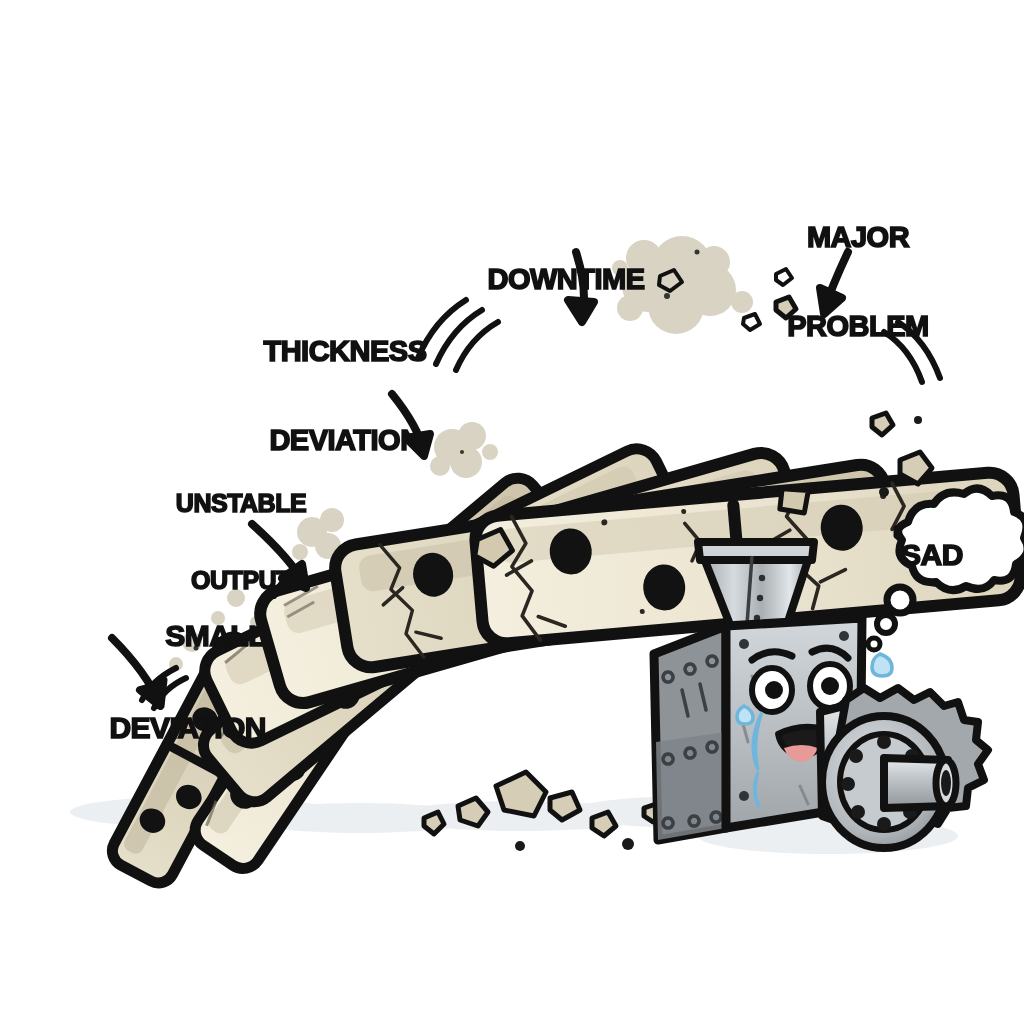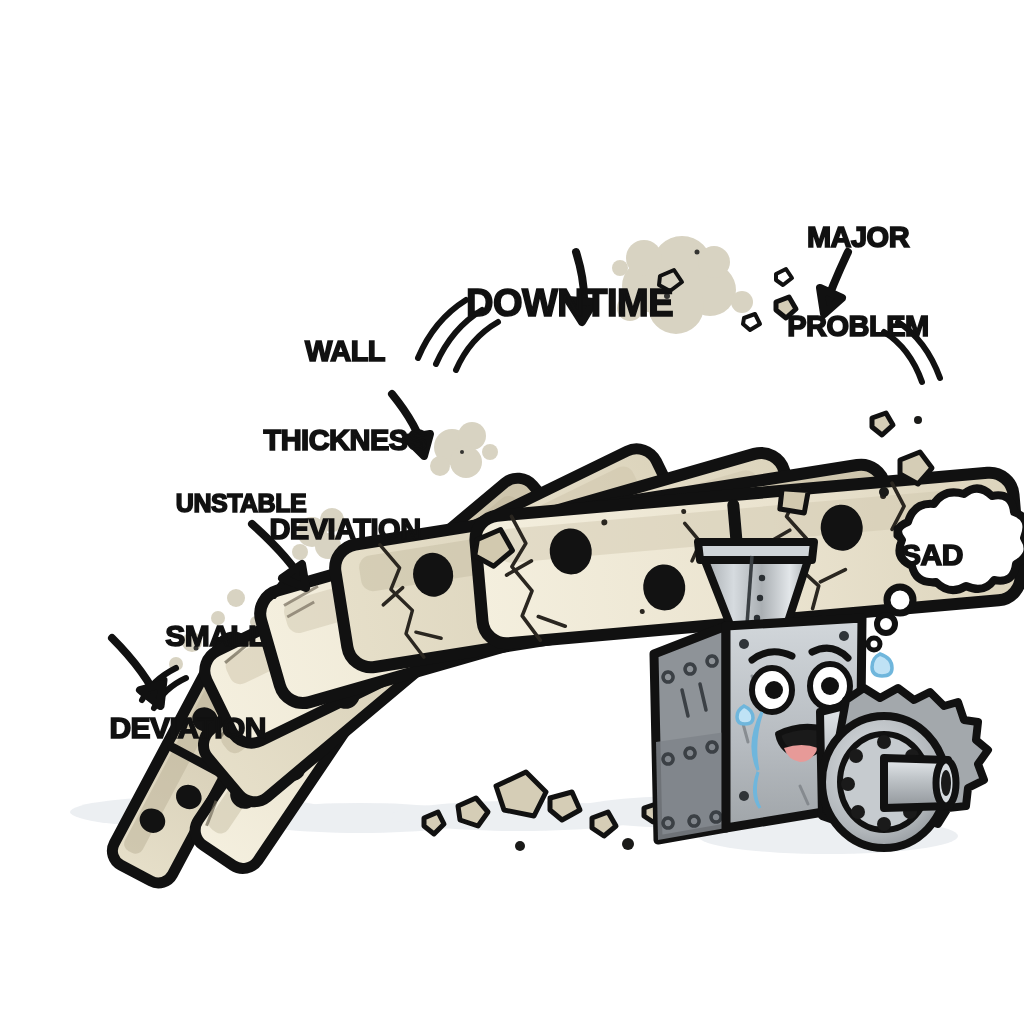--- a/index.html
+++ b/index.html
@@ -35,21 +35,21 @@
     text-align: center;
     text-transform: uppercase;
     -webkit-text-stroke: 1.6px #111111;
     white-space: pre;
     user-select: none;
   }
   .label span { display: block; }
   #lbl-small      { left: 36px;  top: 560px; font-size: 30px; width: 230px; text-align: right; }
   #lbl-unstable   { left: 146px; top: 440px; font-size: 25px; width: 190px; }
   #lbl-wall       { left: 226px; top: 278px; font-size: 29px; width: 238px; }
-  #lbl-downtime   { left: 466px; top: 206px; font-size: 38px; width: 200px; }
+  #lbl-downtime   { left: 466px; top: 206px; font-size: 29px; width: 200px; }
   #lbl-major      { left: 768px; top: 164px; font-size: 29px; width: 180px; }
   #lbl-sad        { left: 892px; top: 540px; font-size: 30px; width: 80px; }
 </style>
 </head>
 <body>
 
 <div id="scene">
 
   <svg id="art" viewBox="0 0 1024 1024" xmlns="http://www.w3.org/2000/svg">
     <defs>
@@ -406,24 +406,24 @@
     </g>
   </svg>
 
   <div class="label" id="lbl-small">
     <span>SMALL</span>
     <span>DEVIATION</span>
   </div>
 
   <div class="label" id="lbl-unstable">
     <span>UNSTABLE</span>
+    <span>OUTPUT</span>
   </div>
 
   <div class="label" id="lbl-wall">
-    <span>WALL</span>
     <span>THICKNESS</span>
     <span>DEVIATION</span>
   </div>
 
   <div class="label" id="lbl-downtime">
     <span>DOWNTIME</span>
   </div>
 
   <div class="label" id="lbl-major">
     <span>MAJOR</span>

